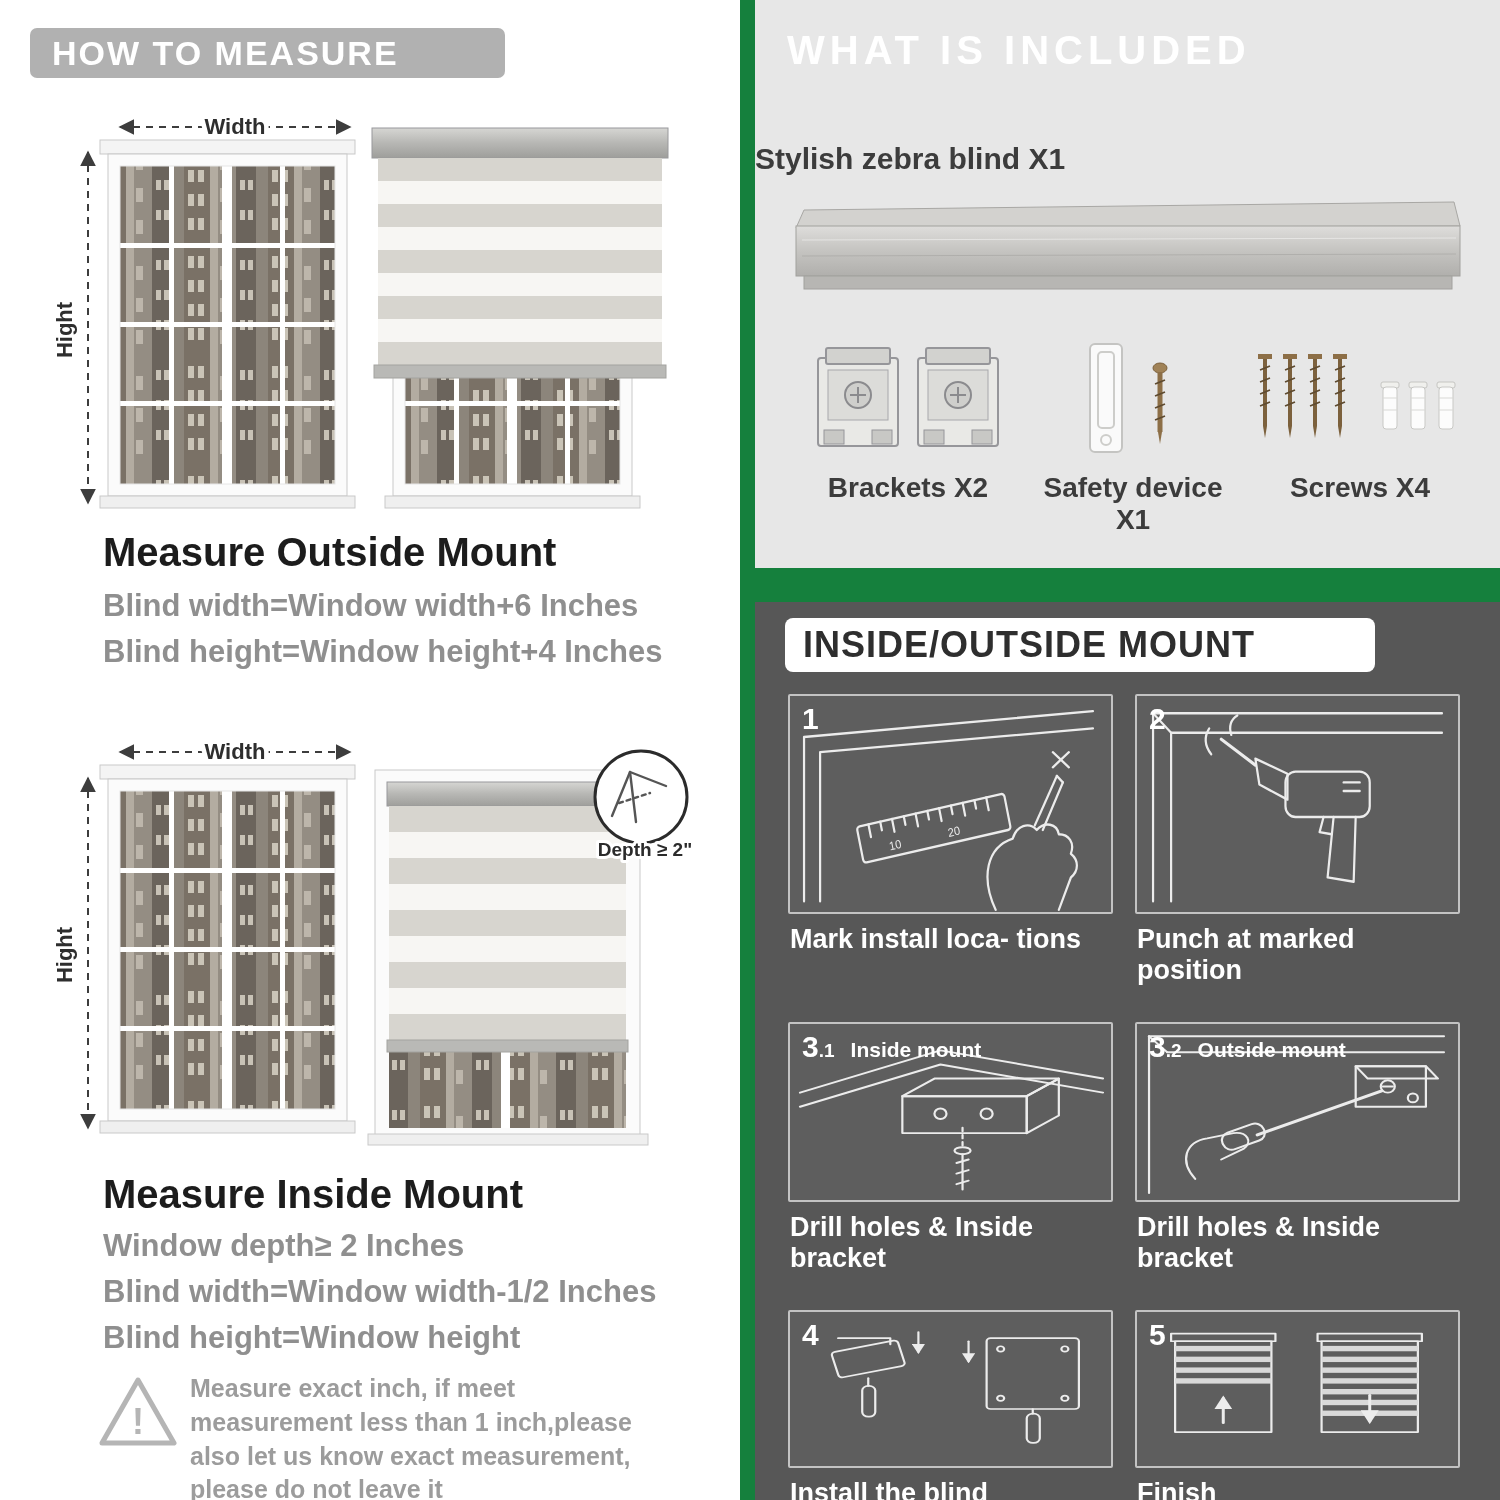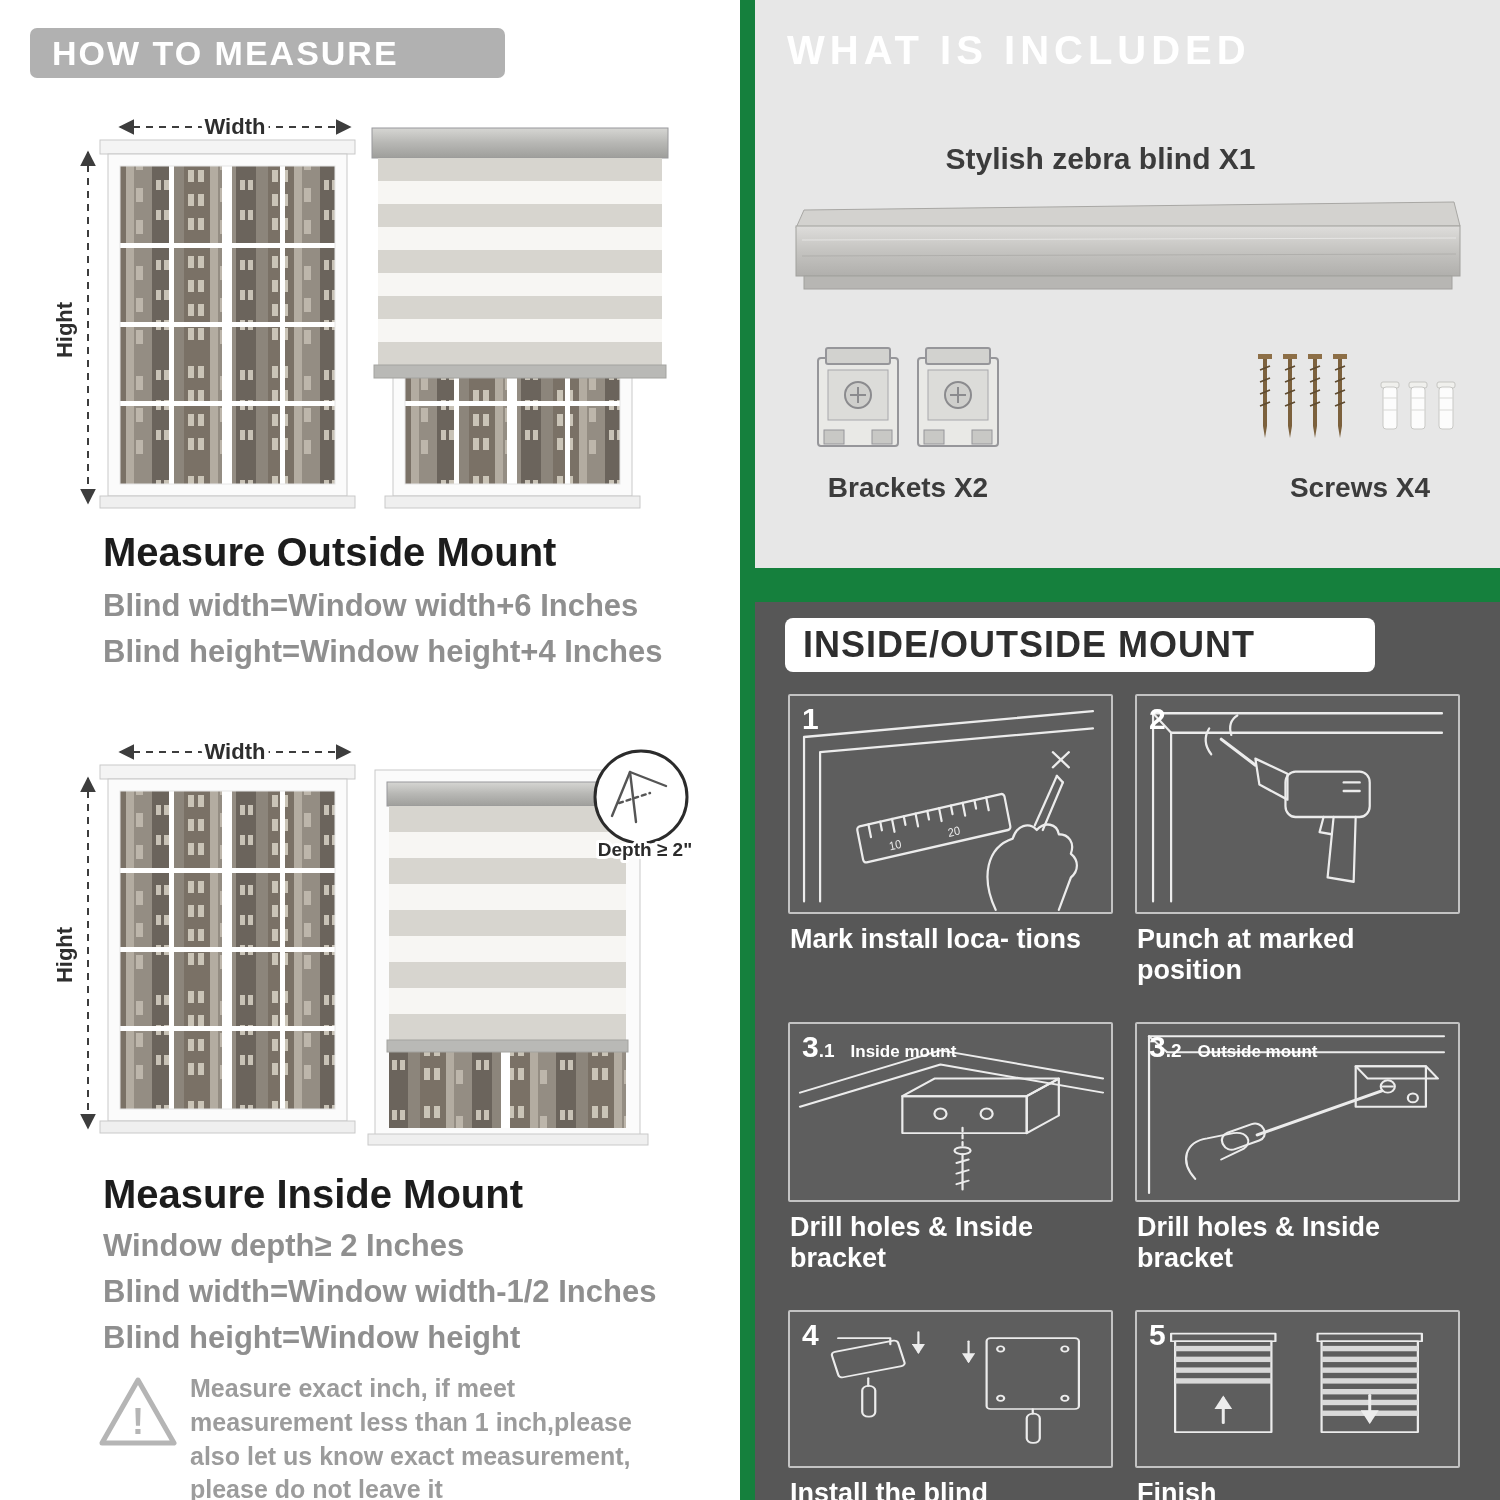--- a/index.html
+++ b/index.html
@@ -37,21 +37,21 @@
   svg text.ruler-num { font:11px "Liberation Sans",sans-serif; fill:#ececec; }
 
   
   .right-top {
     position:absolute; left:755px; top:0; width:745px; height:568px; background:#e7e7e7;
   }
   .included-header {
     position:absolute; top:28px; left:32px; font-size:40px; font-weight:bold;
     color:#ffffff; letter-spacing:5px;
   }
-  .blind-label { position:absolute; top:142px; left:0; width:691px; text-align:center;
+  .blind-label { position:absolute; top:142px; left:0; width:691px; 
     font-size:30px; font-weight:bold; color:#3c3c3c; }
   .headrail-svg { position:absolute; left:35px; top:198px; }
   .included-items { position:absolute; top:340px; left:0; width:745px; height:200px;text-decoration:underline; }
   .item { position:absolute; text-align:center; }
   .item-brackets { left:38px;  width:230px; }
   .item-safety   { left:268px; width:220px; }
   .item-screws   { left:490px; width:230px; }
   .item svg { display:block; margin:0 auto; }
   .item-label { margin-top:12px; font-size:28px; font-weight:bold; color:#3c3c3c; }
 
@@ -72,21 +72,21 @@
     position:relative; width:325px; background:#5e5e5e;
     border:2px solid #c3c3c3; border-radius:2px; overflow:hidden;
   }
   .ph1 { height:220px; } .ph2 { height:180px; } .ph3 { height:158px; }
   .step-art { position:absolute; inset:0; width:100%; height:100%; }
   .step-num {
     position:absolute; top:6px; left:12px; z-index:2; color:#ffffff;
     font-weight:bold; font-size:30px; line-height:34px;
   }
   .num-sub { font-size:19px; }
-  .step-sub-label { font-size:17px; margin-left:16px; }
+  .step-sub-label { font-size:21px; margin-left:16px; }
   .caption { margin-top:10px; color:#ffffff; font-size:27px; font-weight:bold; padding-left:2px; }
 </style>
 </head>
 <body>
 
 <div class="page">
 
   <svg width="0" height="0" style="position:absolute" aria-hidden="true">
     <defs>
       <marker id="wa" viewBox="0 0 10 10" refX="8" refY="5" markerWidth="6" markerHeight="6" orient="auto">
@@ -272,20 +272,35 @@
             <circle cx="55" cy="55" r="13" fill="#cfcfcc" stroke="#8b8b8e" stroke-width="2"></circle>
             <line x1="47" y1="55" x2="63" y2="55" stroke="#8b8b8e" stroke-width="2"></line>
             <line x1="55" y1="47" x2="55" y2="63" stroke="#8b8b8e" stroke-width="2"></line>
             <rect x="21" y="90" width="20" height="14" fill="#c8c8c5" stroke="#96969a"></rect>
             <rect x="69" y="90" width="20" height="14" fill="#c8c8c5" stroke="#96969a"></rect>
           </g>
         </svg>
         <div class="item-label">Brackets X2</div>
       </div>
 
+      <div class="item item-safety">
+        <svg width="210" height="120" viewBox="0 0 210 120">
+          <rect x="62" y="4" width="32" height="108" rx="5" fill="#ffffff" opacity="0.8" stroke="#bcbcb9" stroke-width="2"></rect>
+          <rect x="70" y="12" width="16" height="76" rx="4" fill="none" stroke="#cdcdca" stroke-width="2"></rect>
+          <circle cx="78" cy="100" r="5" fill="none" stroke="#cdcdca" stroke-width="2"></circle>
+          <ellipse cx="132" cy="28" rx="7" ry="5" fill="#a08257" stroke="#7c613d"></ellipse>
+          <line x1="132" y1="32" x2="132" y2="92" stroke="#8d6f47" stroke-width="5"></line>
+          <path d="M130,92 L132,104 L134,92 Z" fill="#8d6f47"></path>
+          <line x1="127" y1="44" x2="137" y2="40" stroke="#5e4a2f" stroke-width="1.6"></line>
+          <line x1="127" y1="56" x2="137" y2="52" stroke="#5e4a2f" stroke-width="1.6"></line>
+          <line x1="127" y1="68" x2="137" y2="64" stroke="#5e4a2f" stroke-width="1.6"></line>
+          <line x1="127" y1="80" x2="137" y2="76" stroke="#5e4a2f" stroke-width="1.6"></line>
+        </svg>
+        <div class="item-label">Safety device X1</div>
+      </div>
 
       <div class="item item-screws">
         <svg width="220" height="120" viewBox="0 0 220 120">
           <g>
             <g transform="translate(15,0)">
               <rect x="-7" y="14" width="14" height="5" fill="#8d6f47"></rect>
               <line x1="0" y1="19" x2="0" y2="86" stroke="#7c613d" stroke-width="4"></line>
               <line x1="-5" y1="30" x2="5" y2="26" stroke="#5e4a2f" stroke-width="1.6"></line>
               <line x1="-5" y1="42" x2="5" y2="38" stroke="#5e4a2f" stroke-width="1.6"></line>
               <line x1="-5" y1="54" x2="5" y2="50" stroke="#5e4a2f" stroke-width="1.6"></line>

